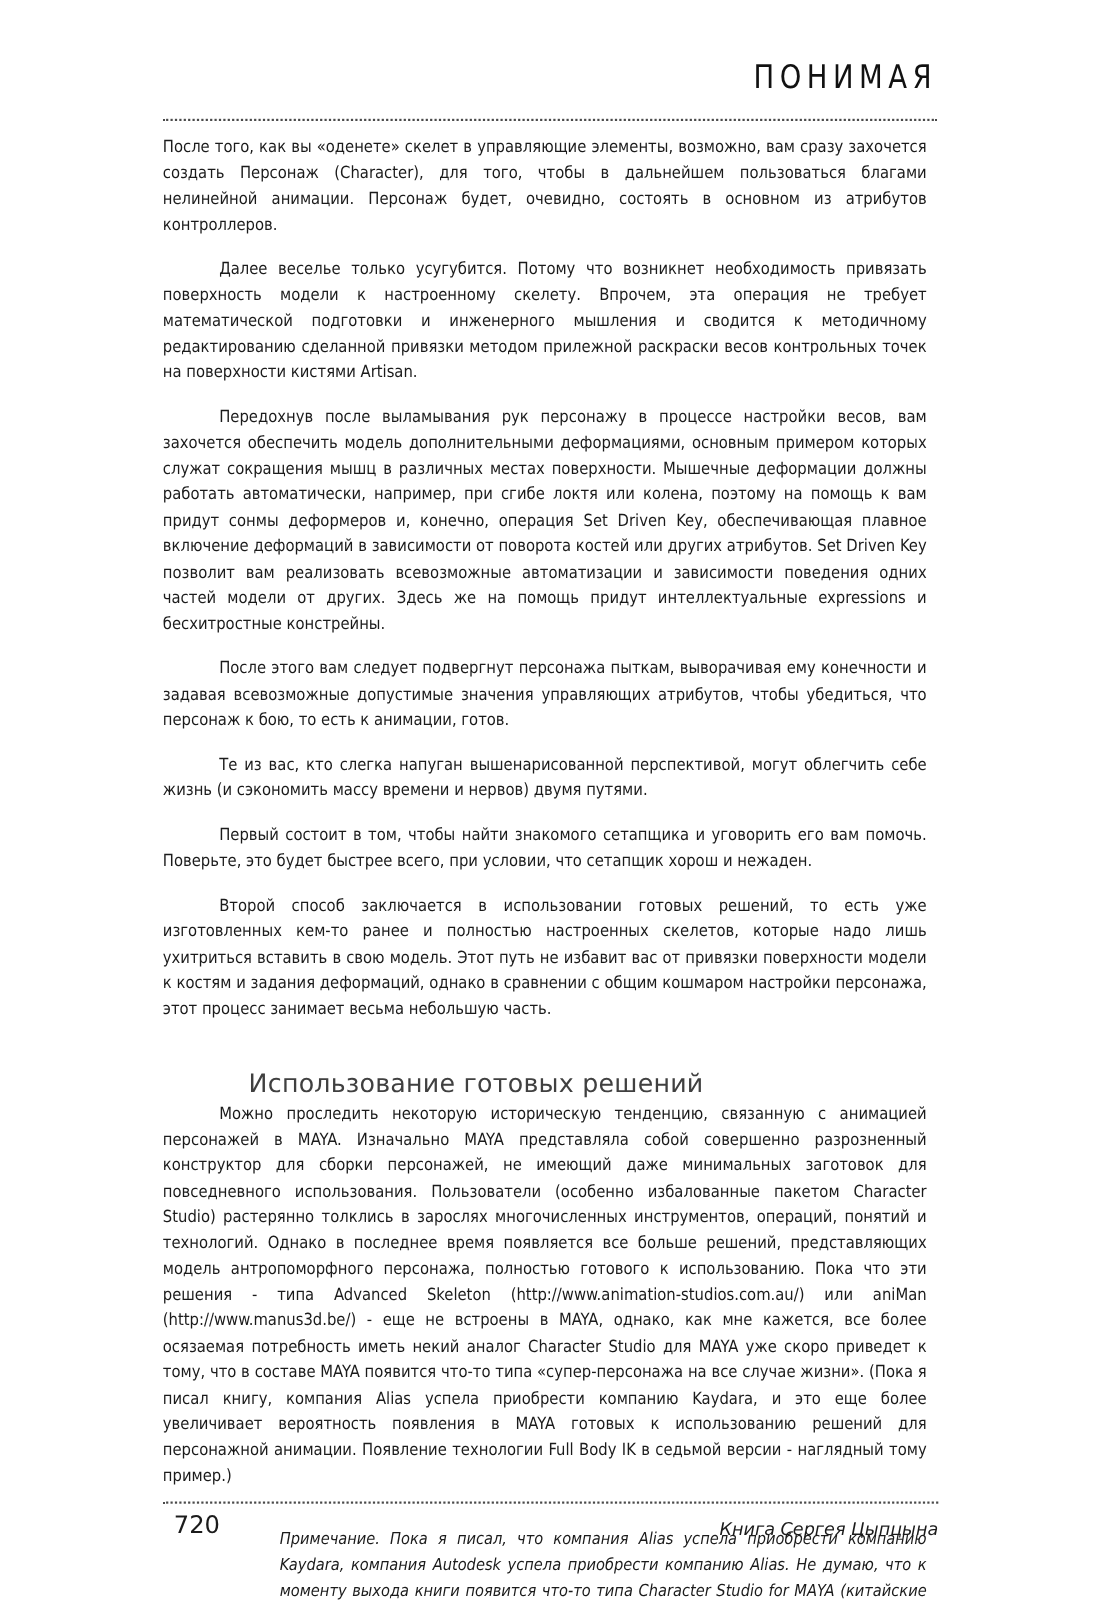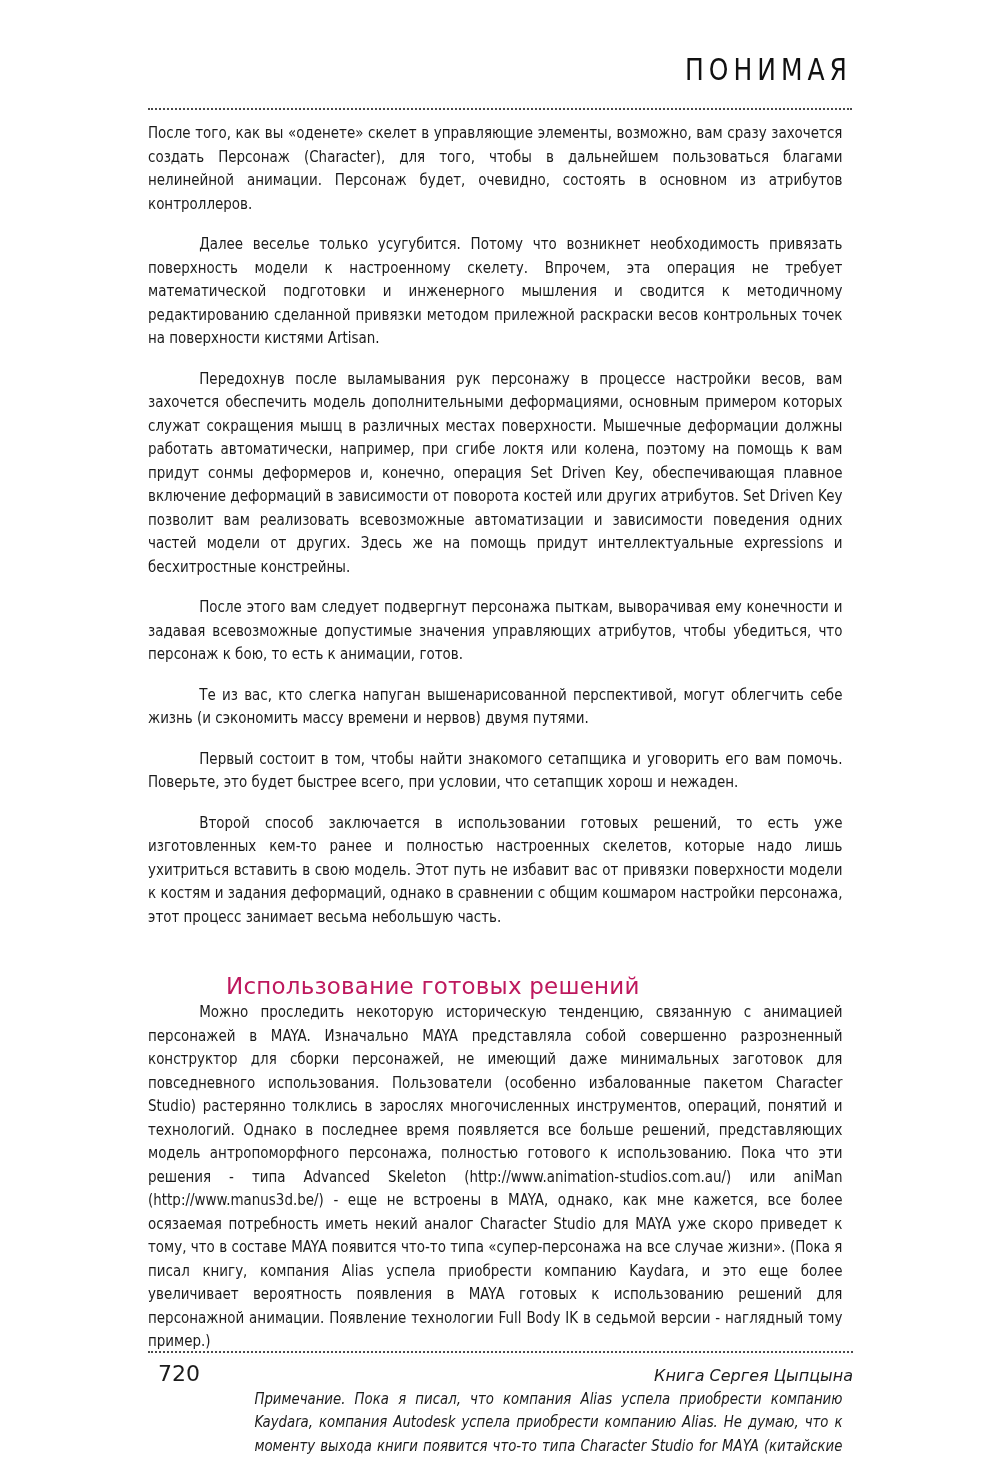--- a/index.html
+++ b/index.html
@@ -82,42 +82,42 @@
     transform: scaleX(0.985);
     transform-origin: left top;
   }
 
   h2.section {
     margin: 42px 0 0 0;
     padding-left: 78px;
     font-size: 23px;
     font-weight: 400;
     line-height: 30px;
-    color: #be185d;
+    color: #404040;
     font-family: "DejaVu Sans", sans-serif;
     letter-spacing: 0.2px;
   }
   .after-section { margin-top: 26px; }
 
   .note {
     margin: 34px 0 0 0;
     padding-left: 108px;
     font-style: italic;
     font-size: 15px;
     line-height: 23.5px;
     text-align: justify;
     color: #1b1b1b;
     font-family: "DejaVu Sans", sans-serif;
   }
 
   
   .footer {
     position: absolute;
     left: 148px;
-    bottom: 62px;
+    bottom: 48px;
     width: 705px;
     height: 46px;
   }
   .footer .rule-dotted { top: 0; }
   .footer-page {
     position: absolute;
     left: 10px;
     top: 10px;
     font-size: 22px;
     line-height: 26px;

